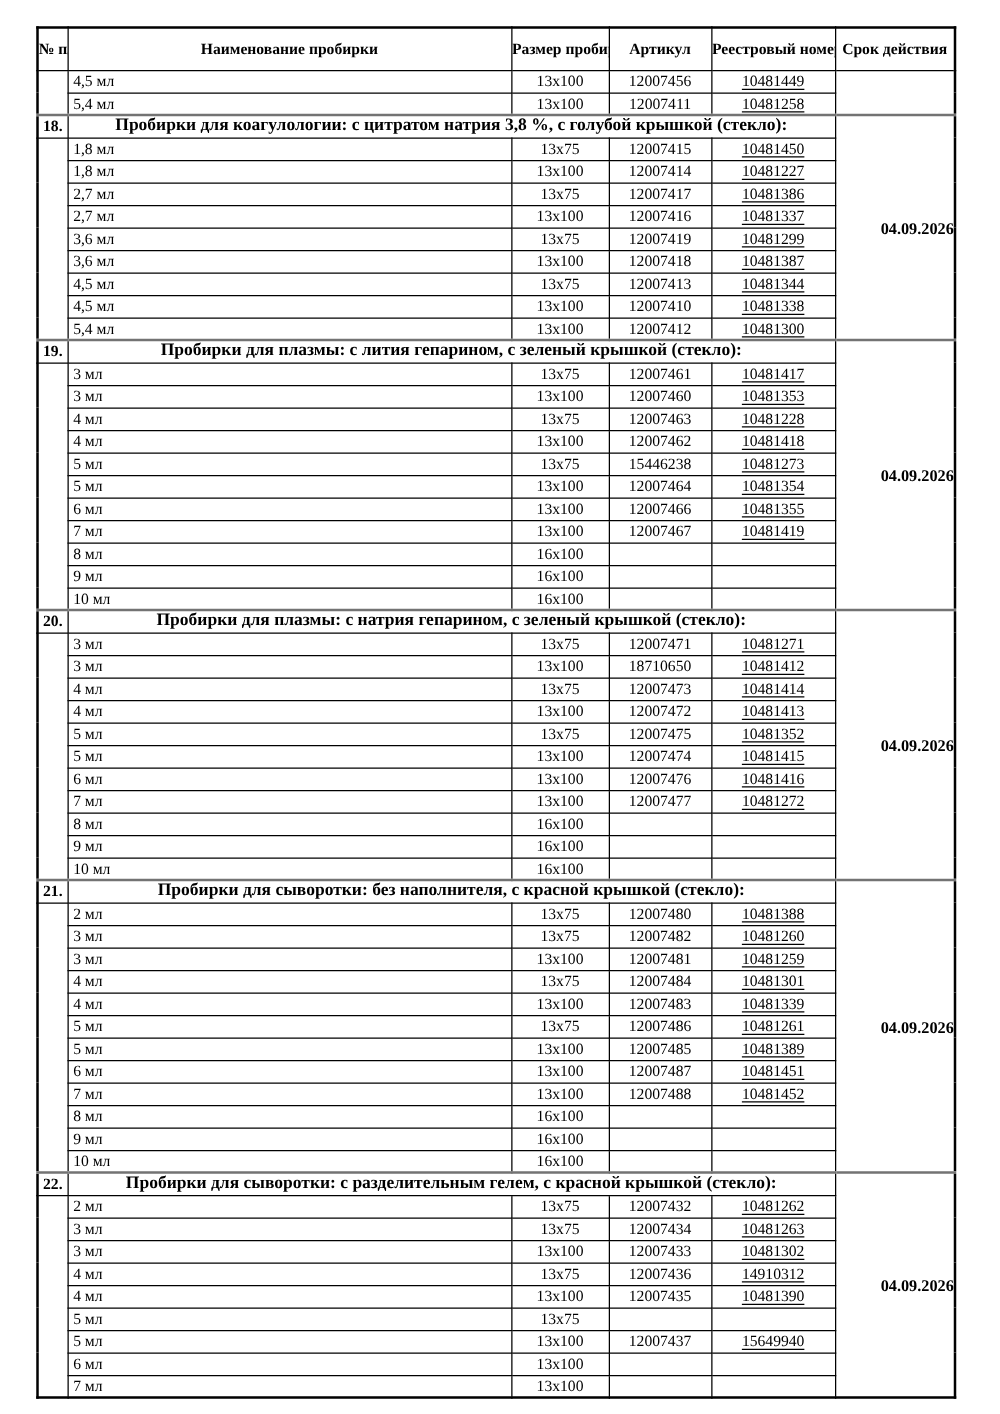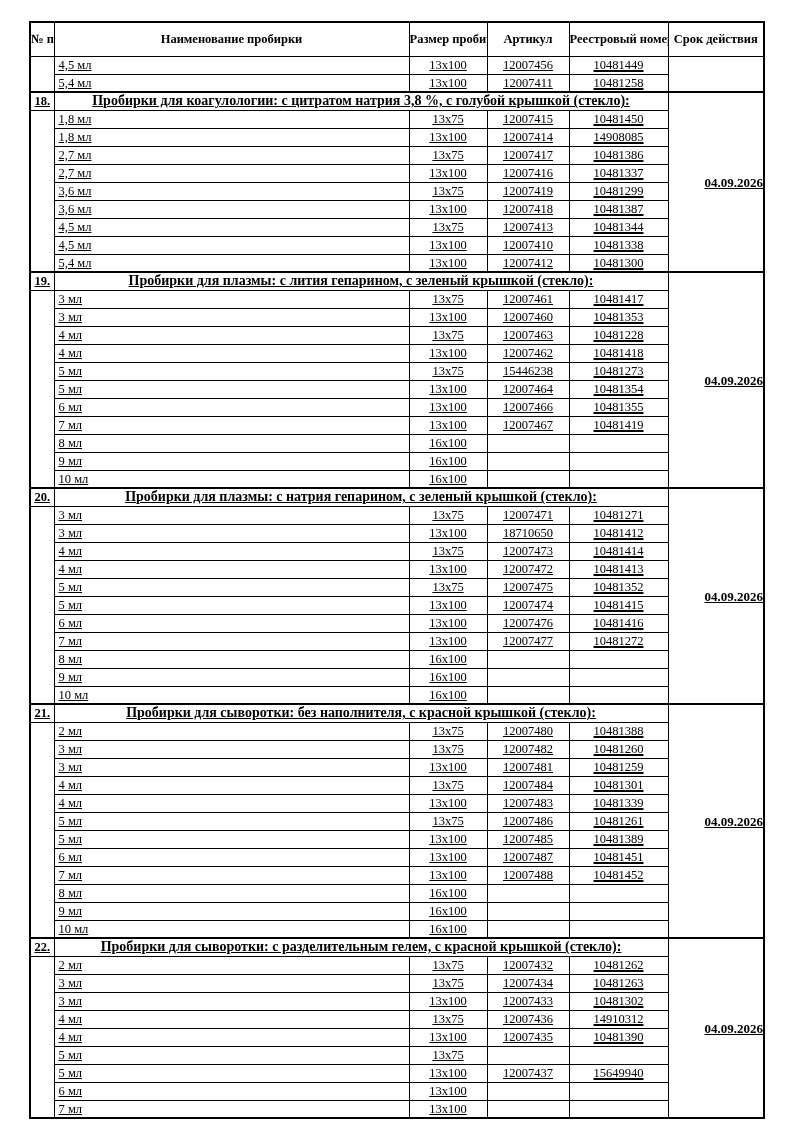--- a/index.html
+++ b/index.html
@@ -33,31 +33,31 @@
   thead tr { height: 34px; }
   thead th {
     font-weight: bold;
     font-size: 12.5px;
     line-height: 1.18;
     text-align: center;
     vertical-align: middle;
     white-space: normal;
     border-bottom: 2px solid #000;
   }
-  tbody tr { height: 18px; text-decoration: underline; }
+  tbody tr { height: 18px; }
   tbody td {
     font-size: 12.5px;
     line-height: 1;
     vertical-align: middle;
   }
   td.name-cell { text-align: left; padding-left: 4px; padding-right: 2px; }
   td.size-cell, td.art-cell, td.reg-cell { text-align: center; }
   td.reg-cell span { text-decoration: underline; text-underline-offset: 2px; }
   td.num-cell { text-align: center; }
-  tr.section-header-row td { border-top: 2px solid #000000; font-weight: bold; }
+  tr.section-header-row td { border-top: 2px solid #737373; font-weight: bold; }
   td.section-title {
     text-align: center;
     font-weight: bold;
     font-size: 14px;
   }
   td.date-cell {
     text-align: right;
     vertical-align: middle;
     font-size: 13px;
     font-weight: normal;
@@ -110,21 +110,21 @@
           <td class="num-cell" rowspan="9"></td>
           <td class="name-cell">1,8 мл</td>
           <td class="size-cell">13x75</td>
           <td class="art-cell">12007415</td>
           <td class="reg-cell"><span>10481450</span></td>
         </tr>
         <tr>
           <td class="name-cell">1,8 мл</td>
           <td class="size-cell">13x100</td>
           <td class="art-cell">12007414</td>
-          <td class="reg-cell"><span>14908085</span></td>
+          <td class="reg-cell"><span>10481227</span></td>
         </tr>
         <tr>
           <td class="name-cell">2,7 мл</td>
           <td class="size-cell">13x75</td>
           <td class="art-cell">12007417</td>
           <td class="reg-cell"><span>10481386</span></td>
         </tr>
         <tr>
           <td class="name-cell">2,7 мл</td>
           <td class="size-cell">13x100</td>

